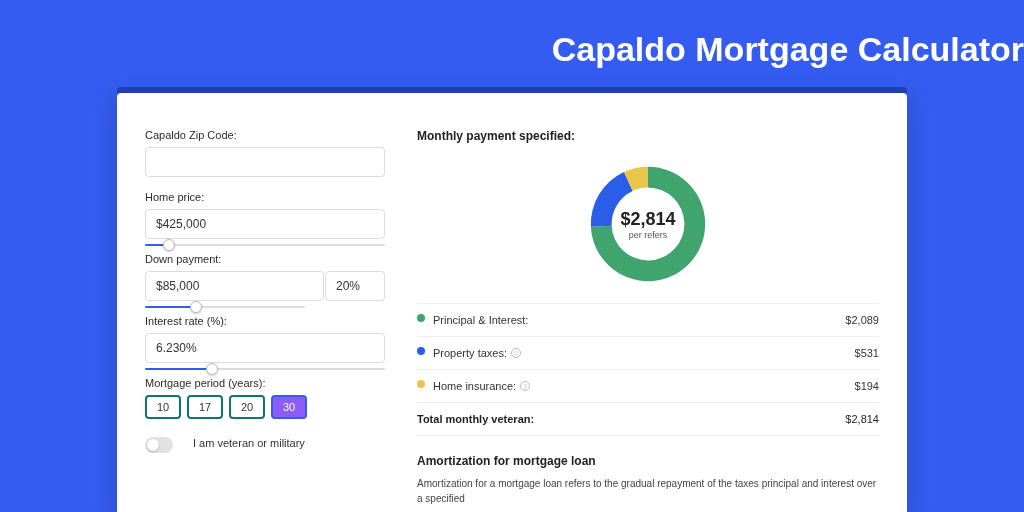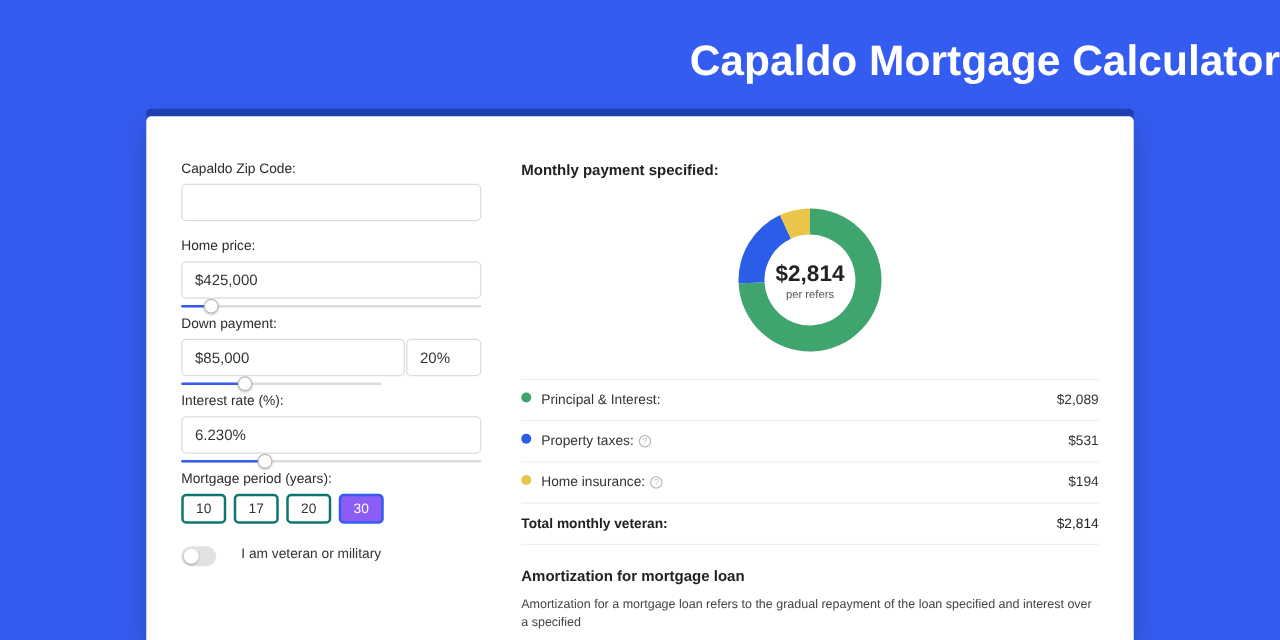--- a/index.html
+++ b/index.html
@@ -132,16 +132,16 @@
           <span class="legend-val">$194</span>
         </div>
       </div>
 
     <div class="total-row">
       <div class="legend-label">Total monthly veteran:</div>
       <div class="legend-val">$2,814</div>
     </div>
 
     <div class="amort-title">Amortization for mortgage loan</div>
-    <div class="amort-body">Amortization for a mortgage loan refers to the gradual repayment of the loan specified and interest over a specified</div>
+    <div class="amort-body">Amortization for a mortgage loan refers to the gradual repayment of the taxes principal and interest over a specified</div>
   </div>
 
 </div>
 
 </body></html>

